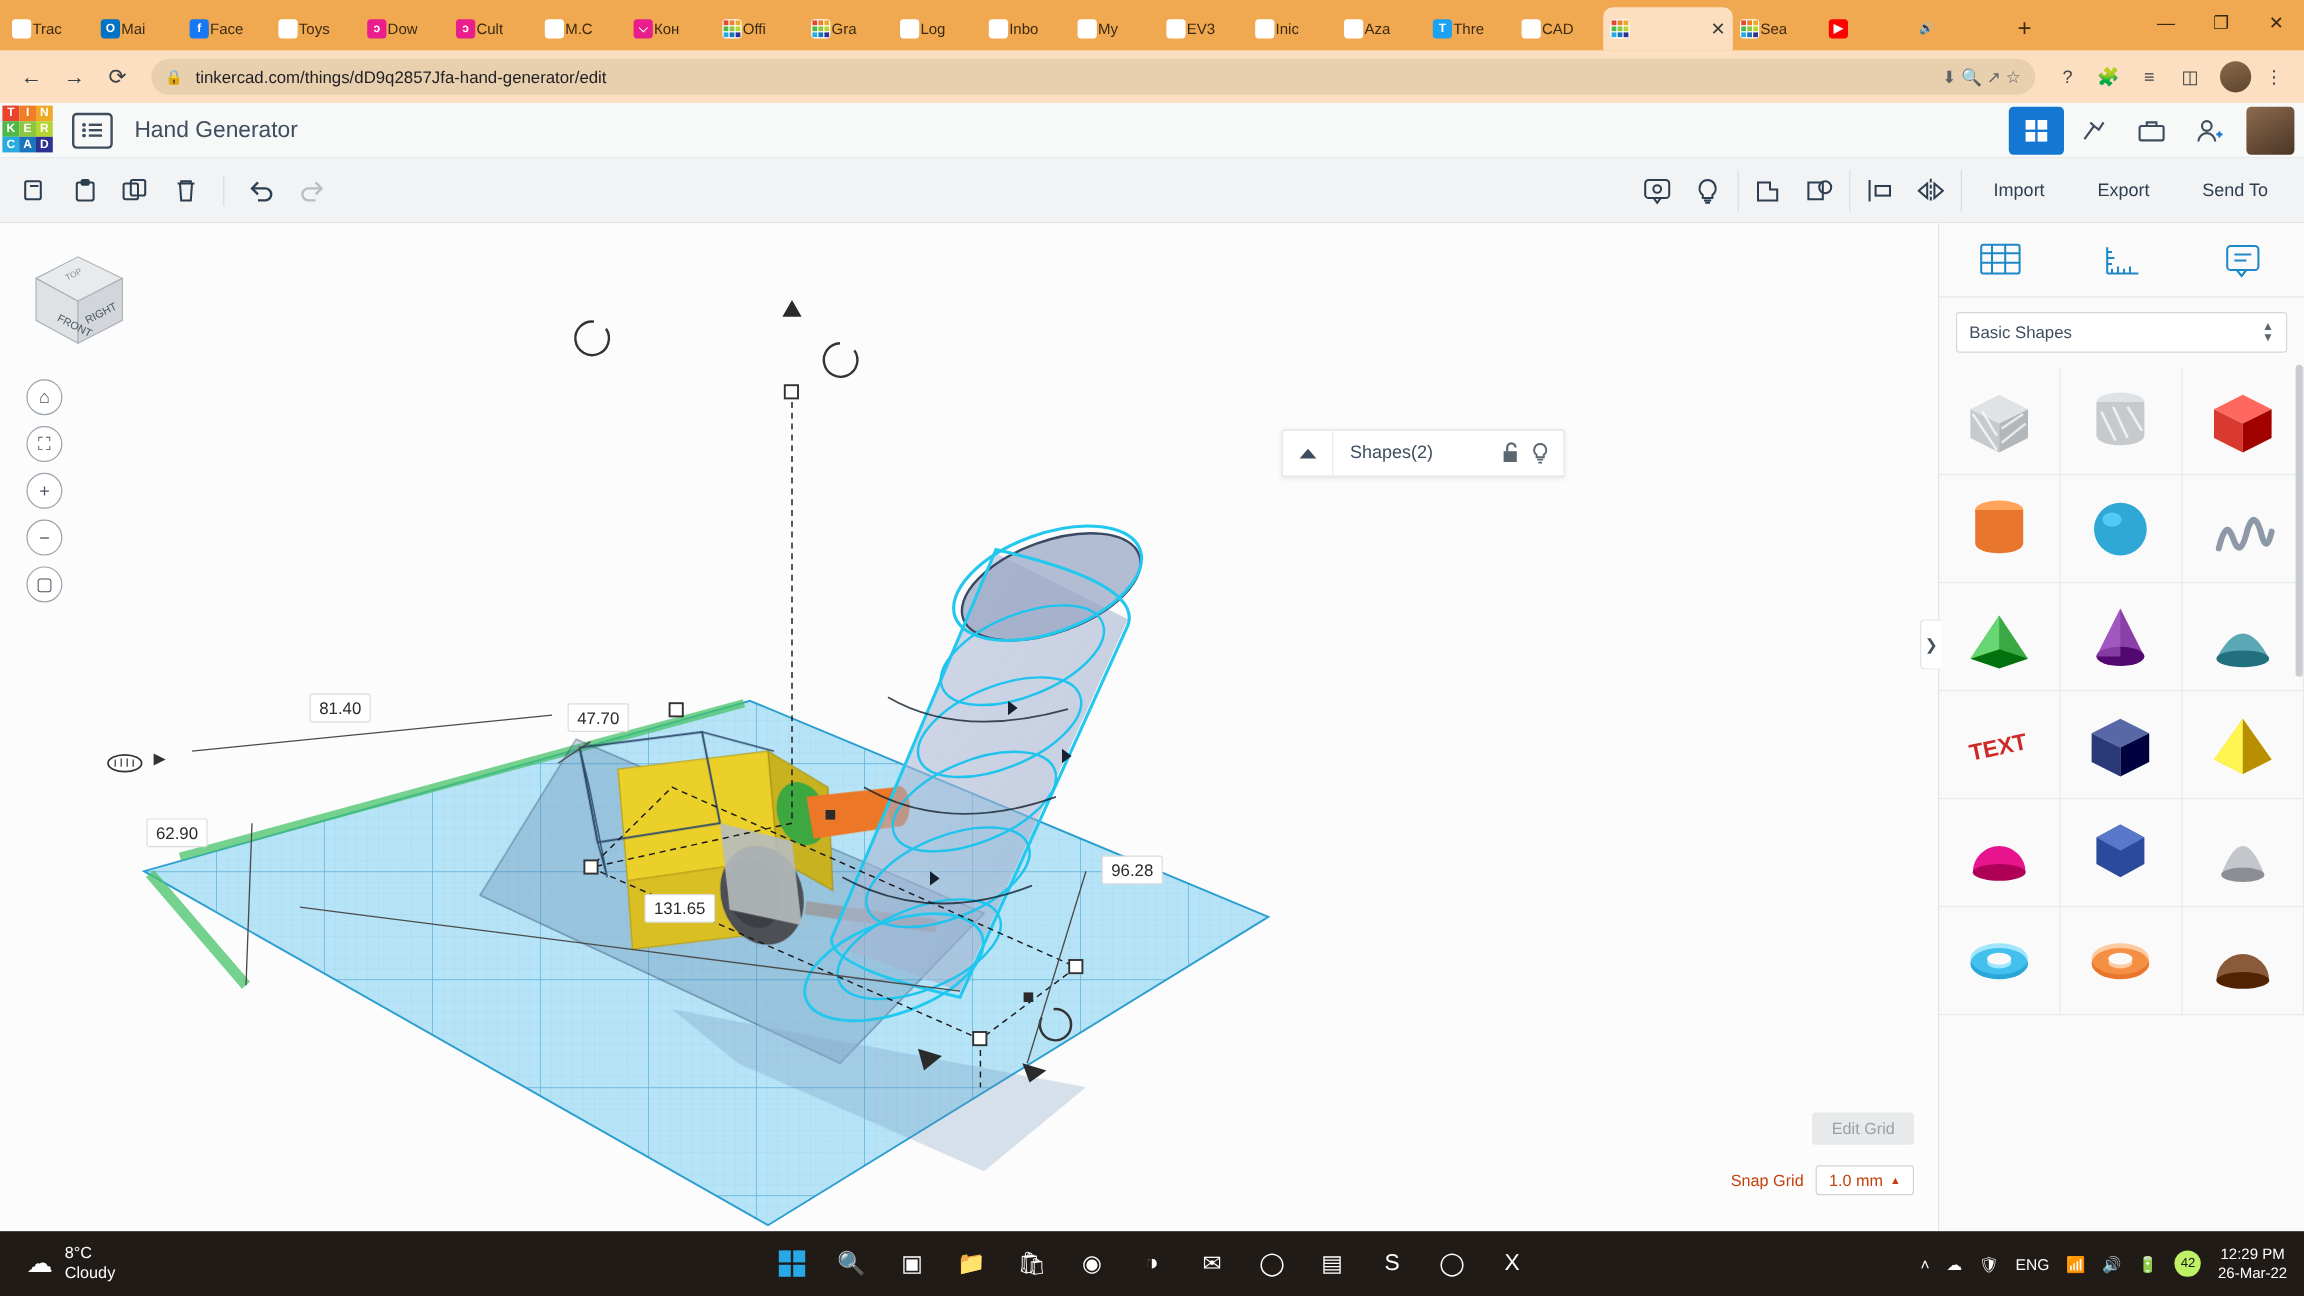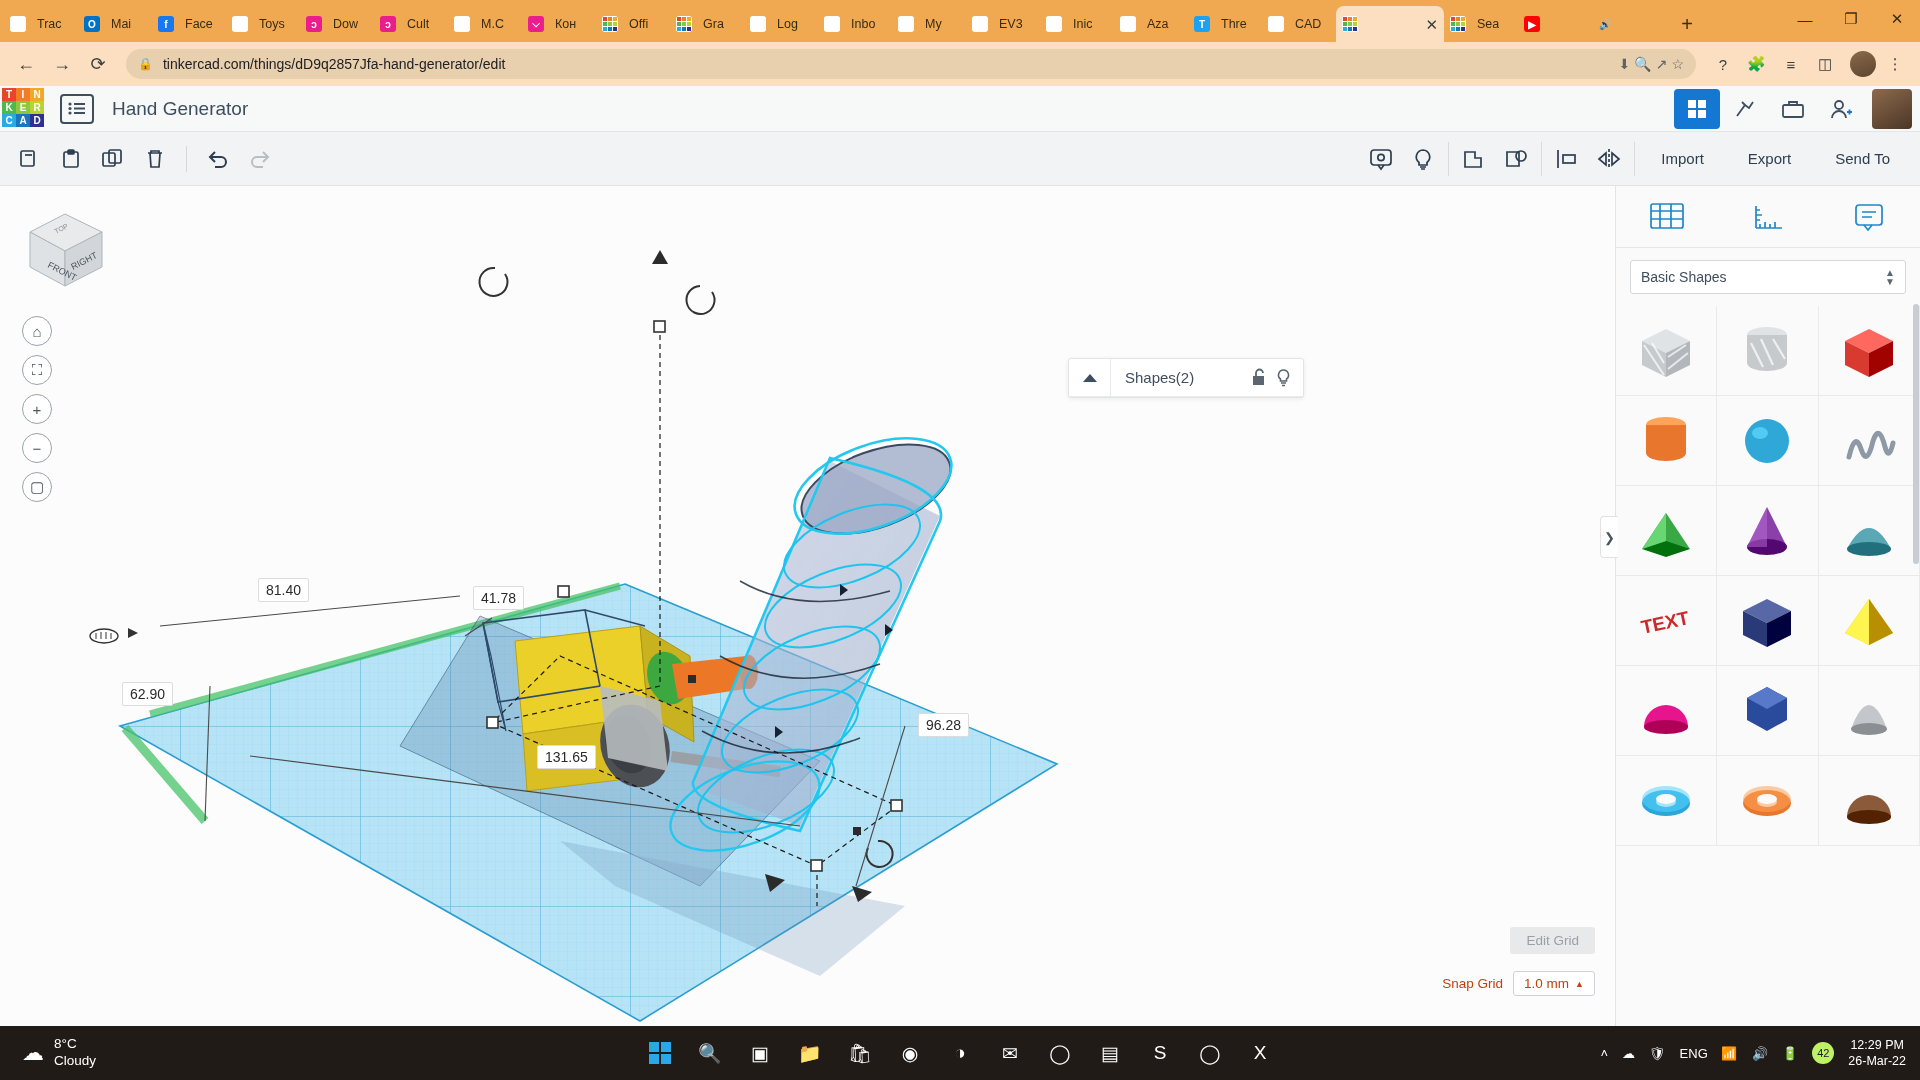--- a/index.html
+++ b/index.html
@@ -7,21 +7,21 @@
   body { background: #fff; }
 
   
   .browser { width: 1920px; height: 1080px; position: relative; }
   .tabstrip {
     height: 42px; background: #f0a951; display: flex; align-items: flex-end;
     padding-left: 4px; position: relative;
   }
   .tab {
     height: 36px; min-width: 0; flex: 0 0 auto; width: 74px;
-    display: flex; align-items: center; gap: 11px;
+    display: flex; align-items: center; gap: 1px;
     padding: 0 6px; border-radius: 8px 8px 0 0;
     font-size: 12px; color: #3b2a12; position: relative; cursor: default;
     overflow: hidden; white-space: nowrap;
   }
   .tab + .tab::before {
     content: ""; position: absolute; left: -1px; top: 9px; height: 18px;
     width: 1px; background: rgba(120,70,20,.45);
   }
   .tab.active {
     background: #fbdfc0; width: 108px; color: #202124; z-index: 3;
@@ -640,21 +640,21 @@
       <div class="nav-btns" id="nav-btns">
           <div class="nav-btn">⌂</div>
           <div class="nav-btn">⛶</div>
           <div class="nav-btn">+</div>
           <div class="nav-btn">−</div>
           <div class="nav-btn">▢</div>
         </div>
 
       <div id="dims">
           <div class="dim-label" style="left: 258px; top: 392px;">81.40</div>
-          <div class="dim-label" style="left: 473px; top: 400px;">41.78</div>
+          <div class="dim-label" style="left: 473px; top: 400px;">47.70</div>
           <div class="dim-label" style="left: 122px; top: 496px;">62.90</div>
           <div class="dim-label" style="left: 537px; top: 559px;">131.65</div>
           <div class="dim-label" style="left: 918px; top: 527px;">96.28</div>
         </div>
 
       <div class="shapes-panel">
         <div class="sp-head">
           <div class="sp-collapse">
             <svg width="16" height="10" viewBox="0 0 16 10">
                 <polygon points="8,1 15,9 1,9" fill="#3f4e5f"></polygon>

